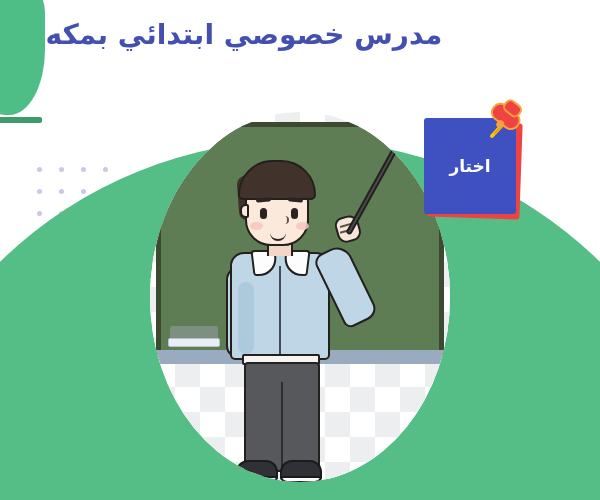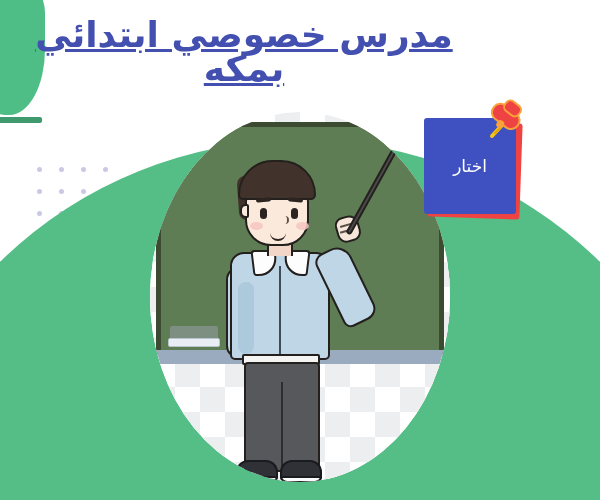--- a/index.html
+++ b/index.html
@@ -32,22 +32,22 @@
 
   
   .wave{
     position:absolute;left:-120px;bottom:-340px;width:840px;height:700px;
     background:#55bd86;border-radius:50% 50% 0 0 / 58% 58% 0 0;
   }
 
   
   .title{
     position:absolute;top:18px;left:0;width:488px;text-align:center;
-    color:#4350b0;font-size:36px;font-weight:bold;letter-spacing:0;
-    line-height:34px;direction:rtl;text-decoration:underline;
+    color:#4350b0;font-size:28px;font-weight:bold;letter-spacing:0;
+    line-height:34px;direction:rtl;
   }
 
   
   .circle{
     position:absolute;left:150px;top:112px;width:300px;height:370px;
     border-radius:150px/185px;overflow:hidden;background:#fff;
   }
   
   .checker{
     position:absolute;inset:0;
@@ -179,21 +179,21 @@
   
   .badge-wrap{position:absolute;left:424px;top:118px;width:96px;height:100px;}
   .badge-back{
     position:absolute;left:5px;top:4px;width:92px;height:96px;
     background:#ef4343;border-radius:3px;transform:rotate(2deg);
   }
   .badge{
     position:absolute;left:0;top:0;width:92px;height:96px;
     background:#3f51c0;border-radius:3px;
     display:flex;flex-direction:column;align-items:center;justify-content:center;
-    color:#ffffff;font-weight:normal;font-size:17px;line-height:25px;direction:rtl;
+    color:#ffffff;font-weight:bold;font-size:17px;line-height:25px;direction:rtl;
     text-align:center;
   }
   .badge span{display:block;}
   .pin{position:absolute;left:58px;top:-22px;width:44px;height:52px;}
 </style>
 </head>
 <body>
 
 <div class="stage">
 

